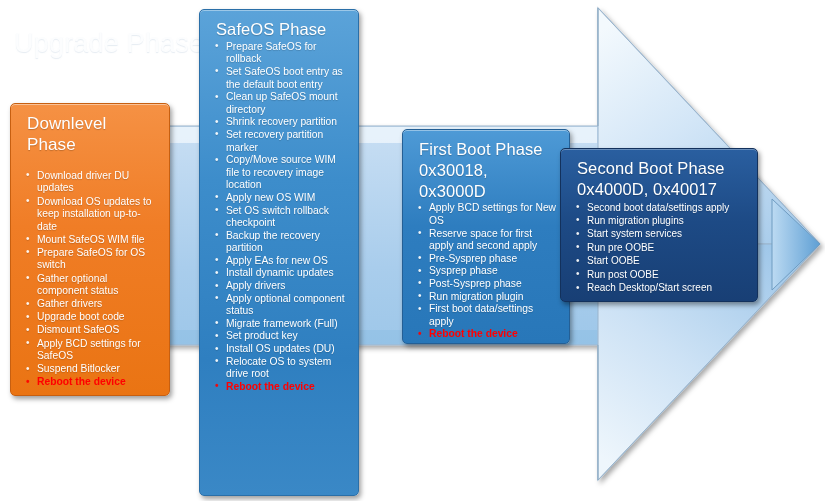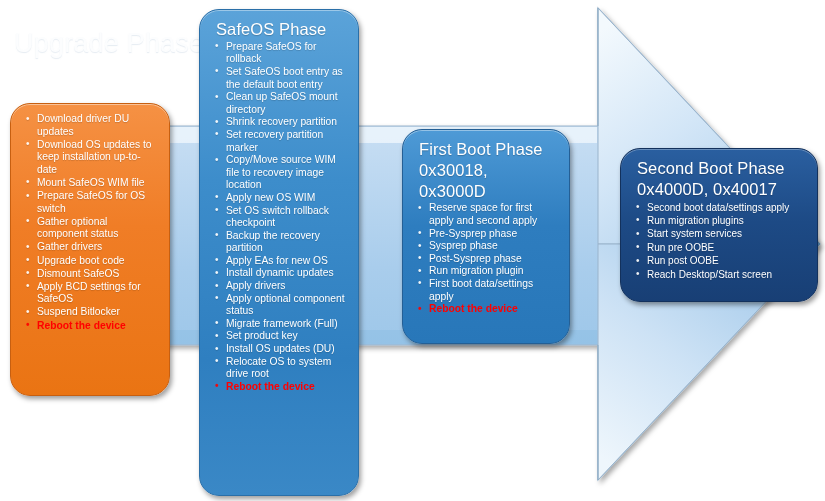--- a/index.html
+++ b/index.html
@@ -34,21 +34,21 @@
     position: absolute;
     left: 0; top: 0;
     width: 825px; height: 501px;
     z-index: 2;
   }
 
   
   .phase {
     position: absolute;
     z-index: 5;
-    border-radius: 20px;
+    border-radius: 5px;
     padding: 9px 10px 10px 12px;
     color: #ffffff;
     overflow: hidden;
   }
   .phase .title {
     font-size: 16.5px;
     line-height: 1.26;
     font-weight: 400;
     letter-spacing: .1px;
     margin-bottom: 2px;
@@ -103,21 +103,21 @@
     left: 402px; top: 129px;
     width: 168px; height: 215px;
     background: linear-gradient(180deg,#4e9ad6 0%,#2e7dbf 45%,#2877b9 100%);
     border: 1.6px solid #245f95;
     box-shadow: 2px 3px 5px rgba(0,0,0,.38), inset 0 1px 0 rgba(255,255,255,.40);
   }
   #phase-firstboot .title { margin-bottom: 1px; }
 
   
   #phase-secondboot {
-    left: 620px; top: 148px;
+    left: 560px; top: 148px;
     width: 198px; height: 154px;
     background: linear-gradient(180deg,#2a5fa0 0%,#1d4a85 48%,#183f75 100%);
     border: 1.6px solid #13315c;
     box-shadow: 2px 3px 5px rgba(0,0,0,.40), inset 0 1px 0 rgba(255,255,255,.30);
   }
   #phase-secondboot .title { margin-bottom: 1px; }
   #phase-secondboot li { font-size: 10px; line-height: 13.4px; }
 </style>
 </head>
 <body>
@@ -165,20 +165,23 @@
 
     <rect x="121" y="127" width="476" height="16" fill="#f1f8fd" opacity="0.75"></rect>
 
     <rect x="121" y="330" width="476" height="14" fill="#8cbde4" opacity="0.5"></rect>
 
     <line x1="598" y1="126" x2="598" y2="8" stroke="#8aa9c2" stroke-width="1"></line>
     <line x1="598" y1="345" x2="598" y2="480" stroke="#8aa9c2" stroke-width="1"></line>
   </svg>
 
   <div class="phase" id="phase-downlevel">
+    <div class="title">
+      <span>Downlevel Phase</span>
+    </div>
     <ul>
       <li>Download driver DU updates</li>
       <li>Download OS updates to keep installation up-to-date</li>
       <li>Mount SafeOS WIM file</li>
       <li>Prepare SafeOS for OS switch</li>
       <li>Gather optional component status</li>
       <li>Gather drivers</li>
       <li>Upgrade boot code</li>
       <li>Dismount SafeOS</li>
       <li>Apply BCD settings for SafeOS</li>
@@ -212,38 +215,40 @@
       <li class="reboot">Reboot the device</li>
     </ul>
   </div>
 
   <div class="phase" id="phase-firstboot">
     <div class="title">
       <div>First Boot Phase</div>
       <div>0x30018, 0x3000D</div>
     </div>
     <ul>
+      <li>Apply BCD settings for New OS</li>
       <li>Reserve space for first apply and second apply</li>
       <li>Pre-Sysprep phase</li>
       <li>Sysprep phase</li>
       <li>Post-Sysprep phase</li>
       <li>Run migration plugin</li>
       <li>First boot data/settings apply</li>
       <li class="reboot">Reboot the device</li>
     </ul>
   </div>
 
   <div class="phase" id="phase-secondboot">
     <div class="title">
       <div>Second Boot Phase</div>
       <div>0x4000D, 0x40017</div>
     </div>
     <ul>
       <li>Second boot data/settings apply</li>
       <li>Run migration plugins</li>
       <li>Start system services</li>
       <li>Run pre OOBE</li>
+      <li>Start OOBE</li>
       <li>Run post OOBE</li>
       <li>Reach Desktop/Start screen</li>
     </ul>
   </div>
 
 </div>
 
 </body></html>

